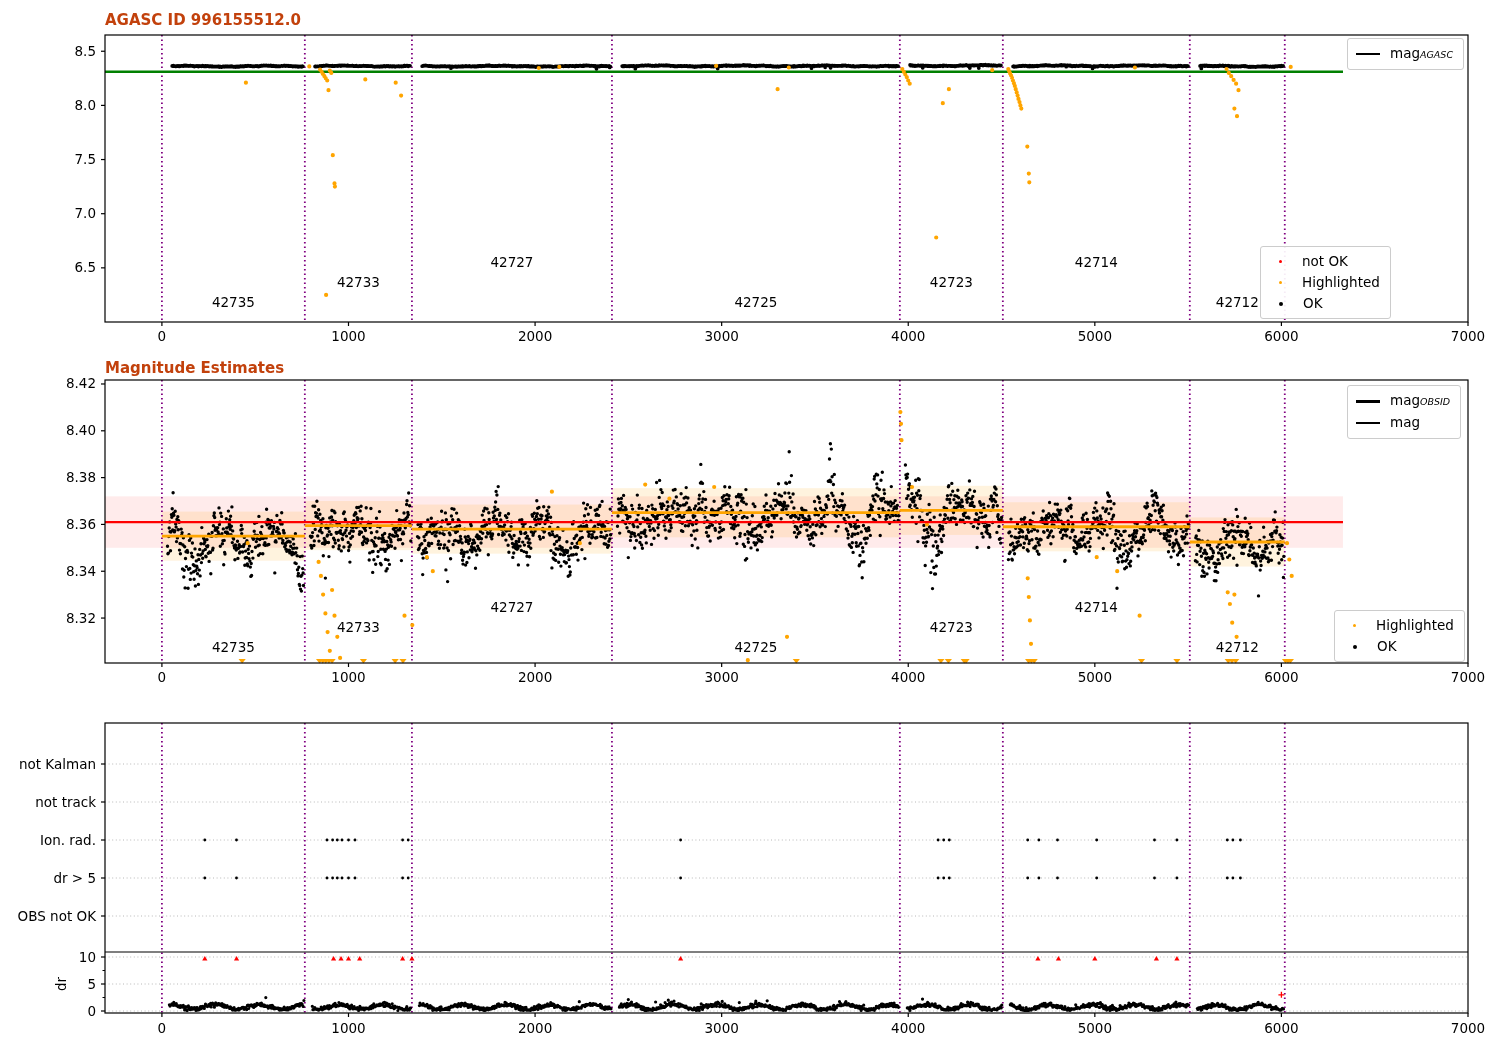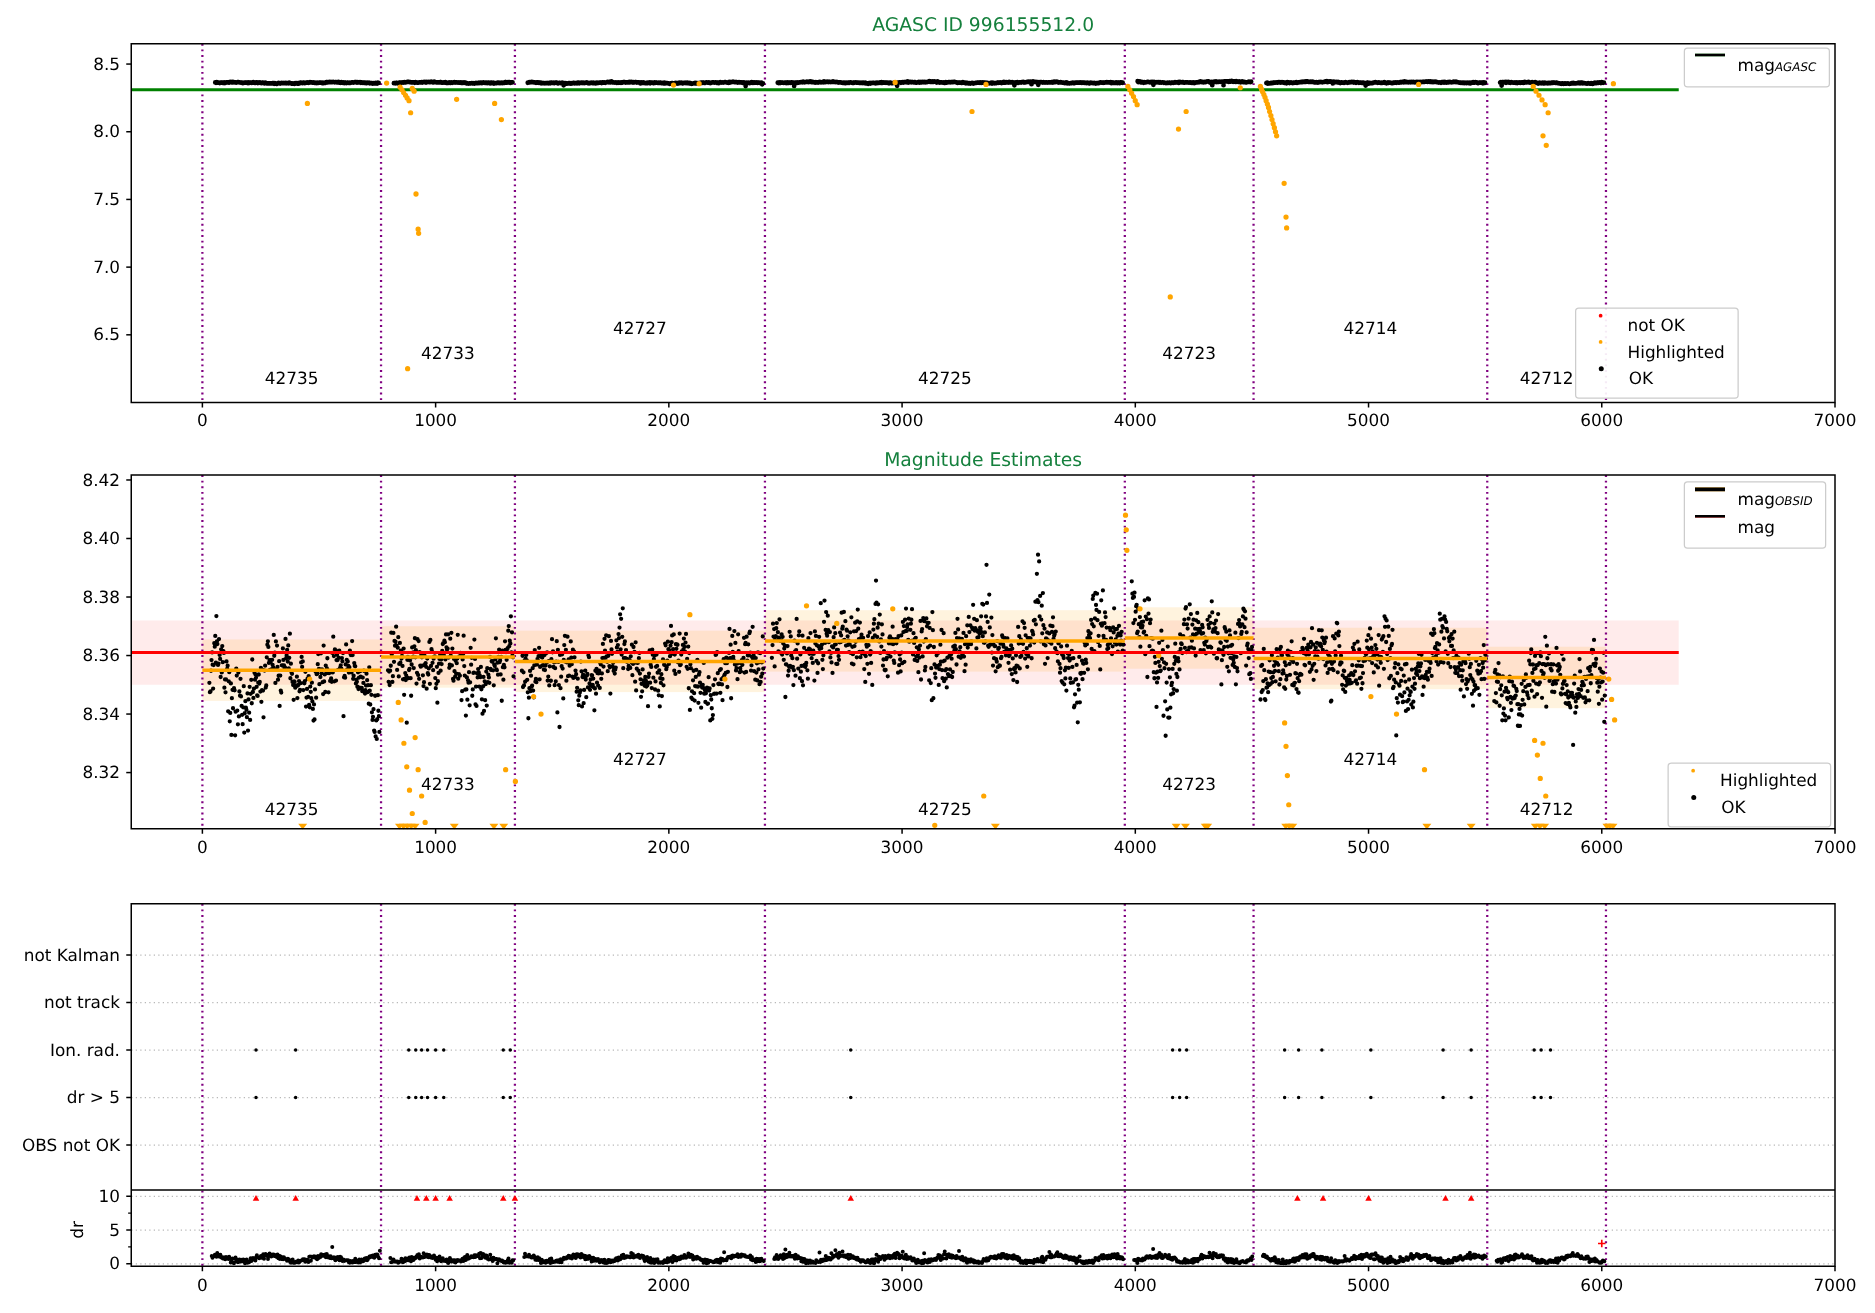--- a/index.html
+++ b/index.html
@@ -1,22 +1,22 @@
 <!DOCTYPE html>
 <html><head>
 <meta charset="utf-8">
 <style>
   html,body{margin:0;padding:0;background:#ffffff;}
   .figure{position:relative;width:1500px;height:1050px;background:#ffffff;
           font-family:"DejaVu Sans","Liberation Sans",sans-serif;color:#000;}
   svg{position:absolute;left:0;top:0;}
-  .title{position:absolute;left:105px;width:1363px;text-align:center;font-size:15px;color:#15803d;}
+  .title{position:absolute;left:105px;width:1363px;font-size:15px;color:#c2410c;font-weight:bold;}
   .legend{position:absolute;background:rgba(255,255,255,0.92);border:1px solid #cccccc;
           border-radius:3px;padding:4px 10px 4px 8px;font-size:13.5px;line-height:21px;}
-  .lrow{display:flex;white-space:nowrap;}
+  .lrow{display:flex;align-items:center;white-space:nowrap;}
   .lswatch-line{display:inline-block;width:24px;height:0;border-top-width:2.6px;border-top-style:solid;margin-right:10px;}
   .lswatch-dot{display:inline-block;width:4px;height:4px;border-radius:50%;margin:0 20px 0 10px;}
   .lsub{font-style:italic;font-size:9.5px;}
   .clipped{position:absolute;font-size:13.5px;}
 </style>
 </head>
 <body>
 
 <div class="figure">
   <svg id="chart" width="1500" height="1050">

